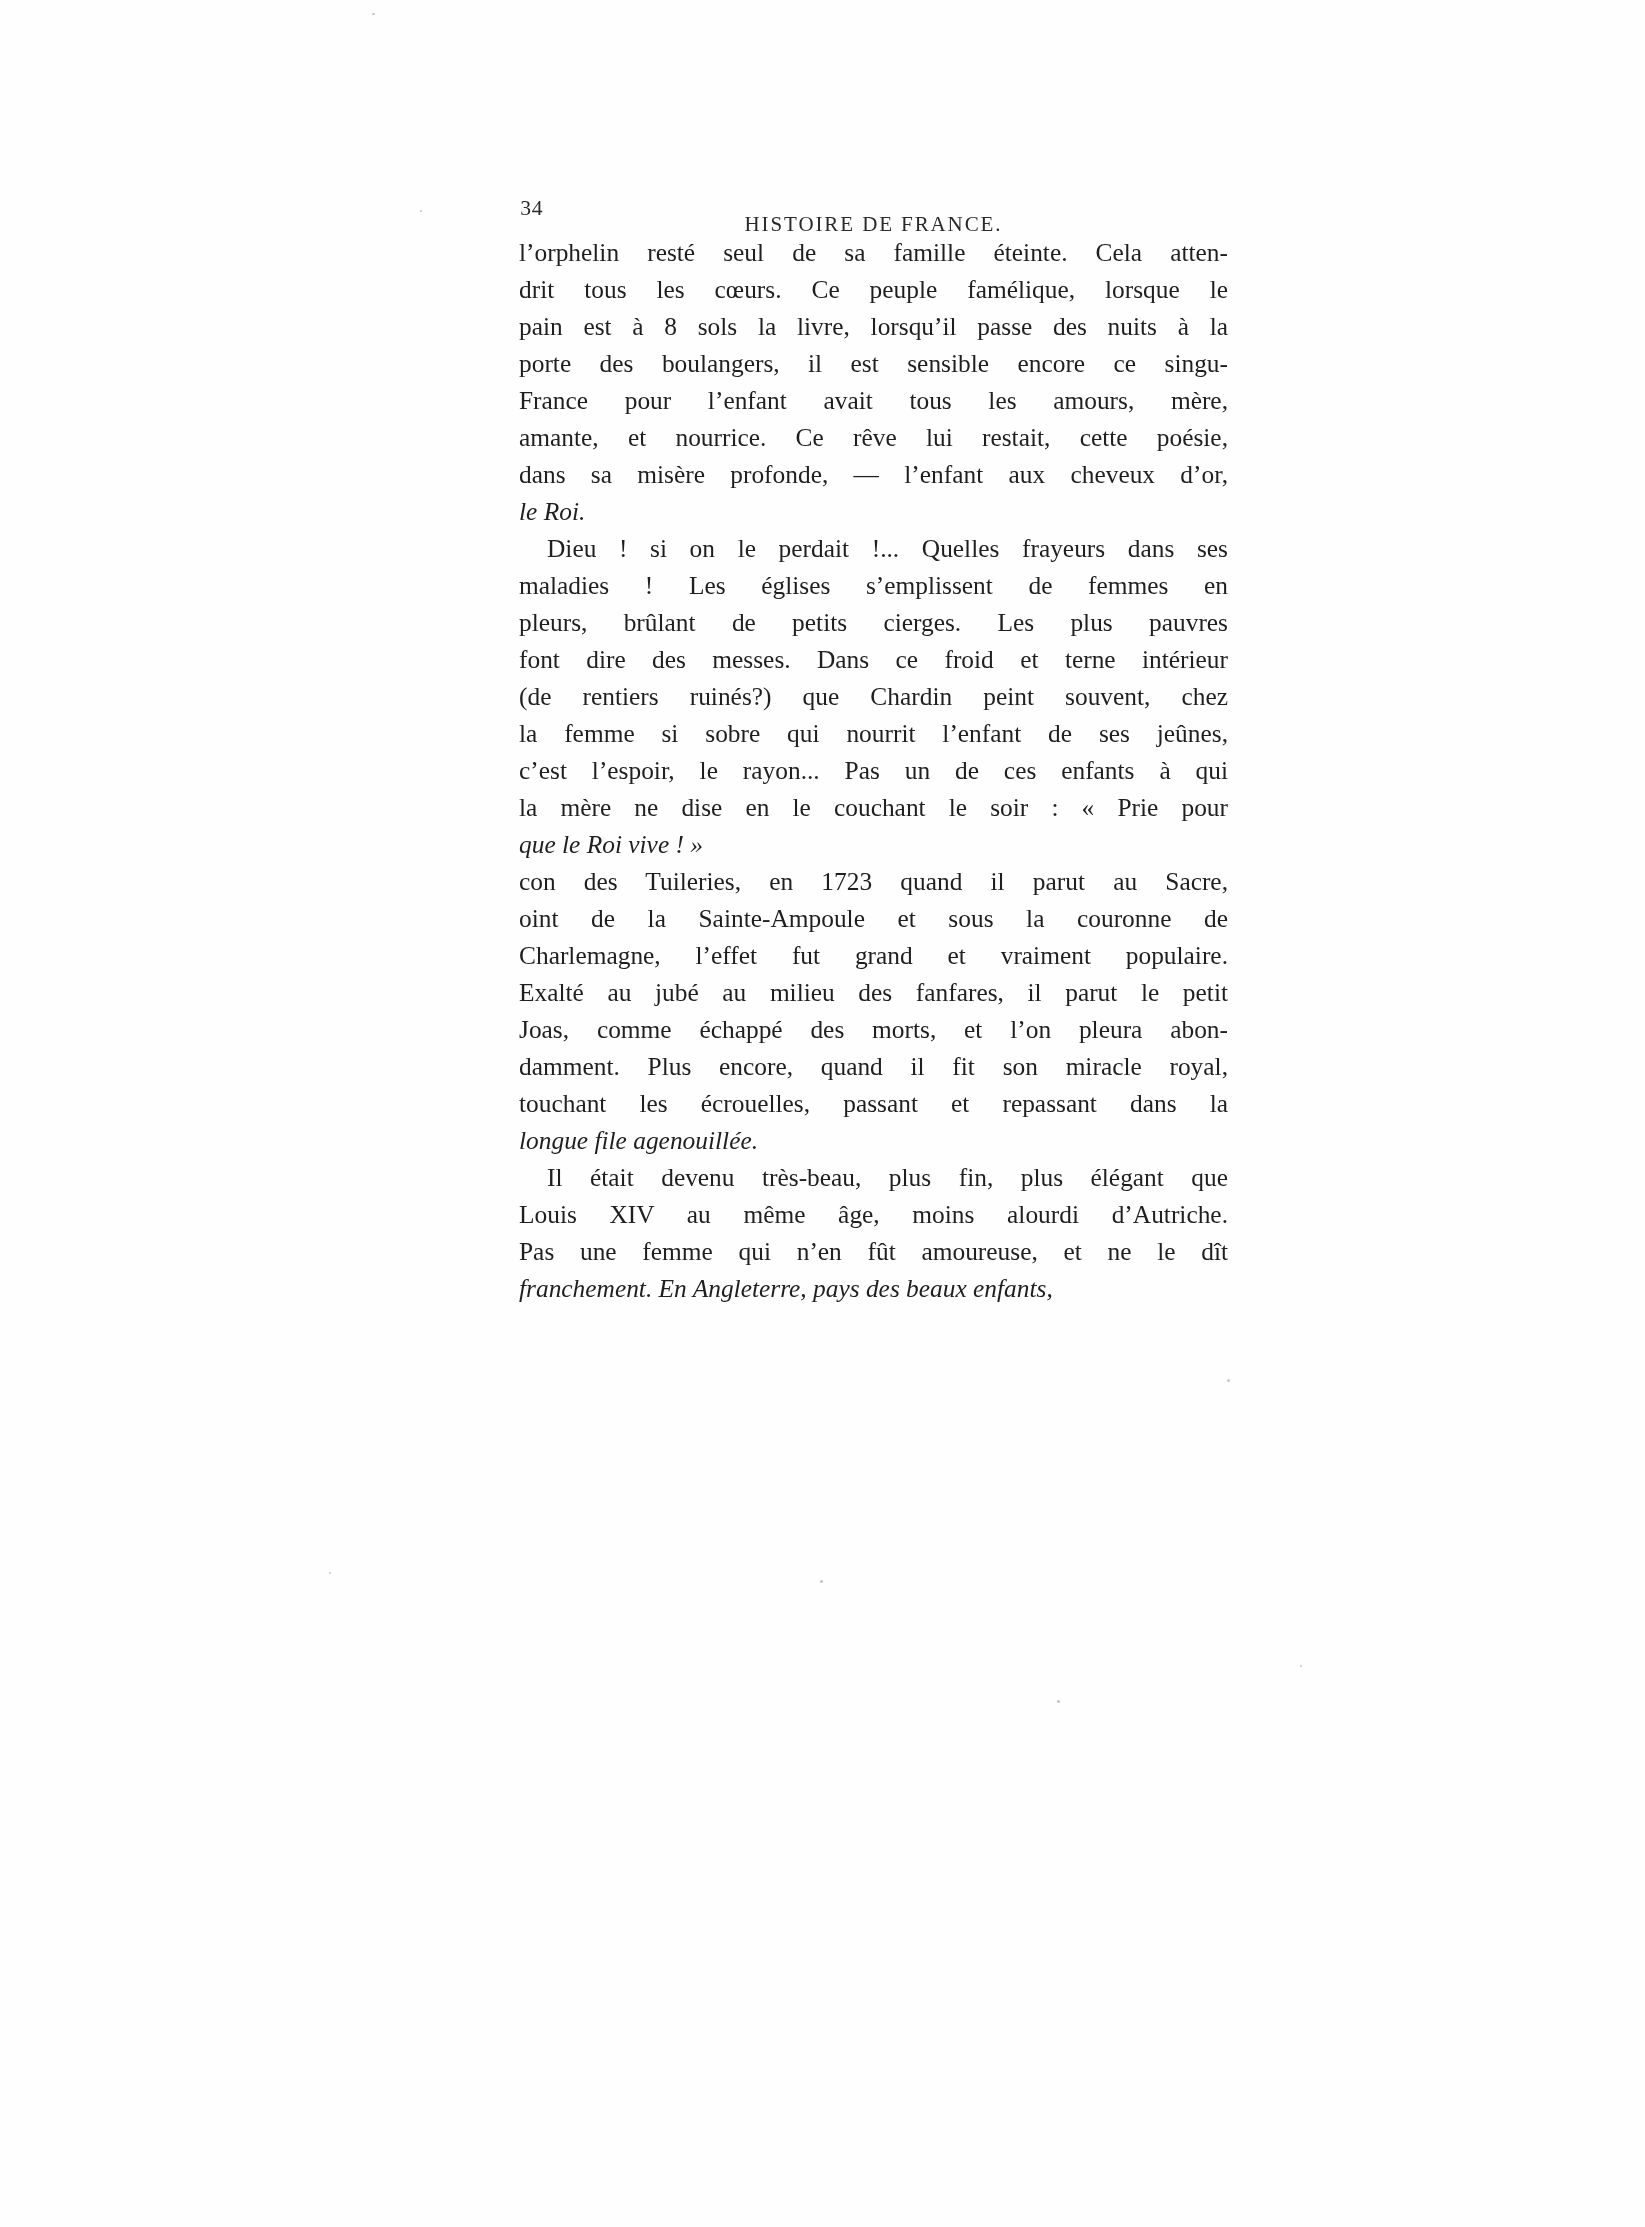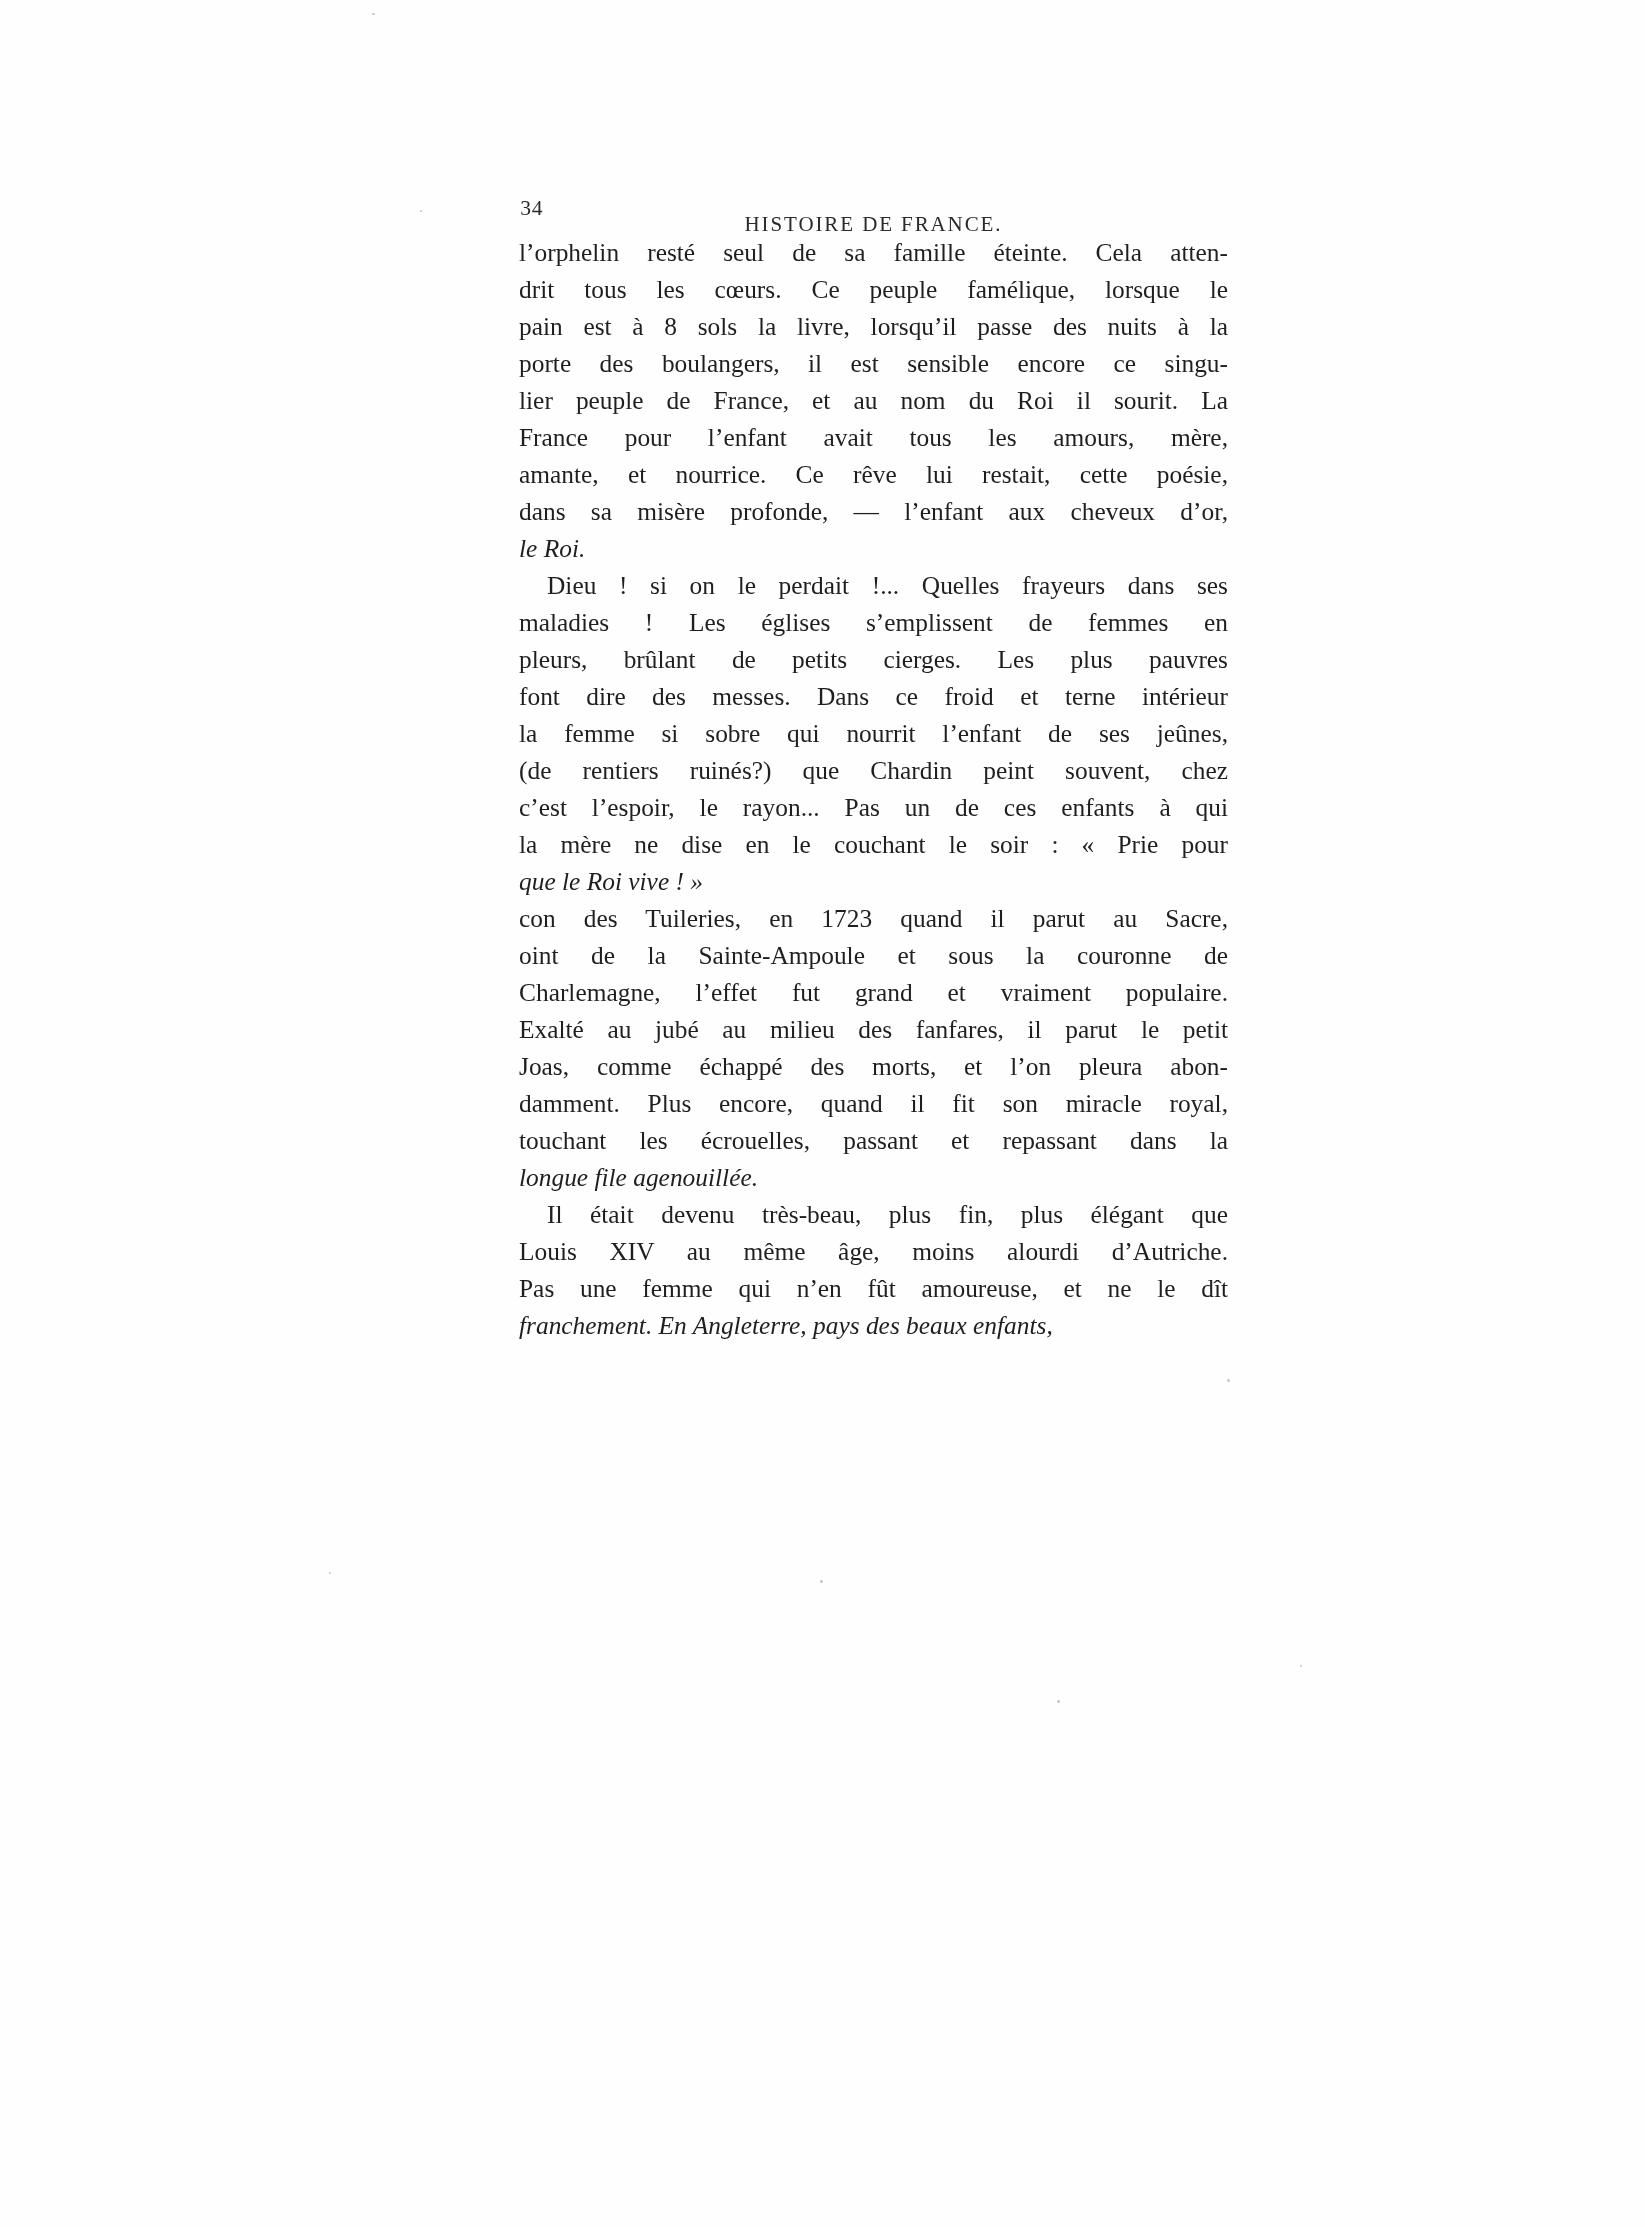--- a/index.html
+++ b/index.html
@@ -83,33 +83,32 @@
       <span class="page-number">34</span>
       <span class="running-header">HISTOIRE DE FRANCE.</span>
     </div>
 
     <div class="page-body">
         <div class="paragraph">
           <div class="line">l’orphelin resté seul de sa famille éteinte. Cela atten-</div>
           <div class="line">drit tous les cœurs. Ce peuple famélique, lorsque le</div>
           <div class="line">pain est à 8 sols la livre, lorsqu’il passe des nuits à la</div>
           <div class="line">porte des boulangers, il est sensible encore ce singu-</div>
-          <div class="line">lier peuple de France, et au nom du Roi il sourit. La</div>
           <div class="line">France pour l’enfant avait tous les amours, mère,</div>
           <div class="line">amante, et nourrice. Ce rêve lui restait, cette poésie,</div>
           <div class="line">dans sa misère profonde, — l’enfant aux cheveux d’or,</div>
           <div class="line last">le Roi.</div>
         </div>
         <div class="paragraph">
           <div class="line first-indent">Dieu ! si on le perdait !... Quelles frayeurs dans ses</div>
           <div class="line">maladies !  Les églises s’emplissent de femmes en</div>
           <div class="line">pleurs, brûlant de petits cierges. Les plus pauvres</div>
           <div class="line">font dire des messes. Dans ce froid et terne intérieur</div>
+          <div class="line">(de rentiers ruinés?) que Chardin peint souvent, chez</div>
           <div class="line">la femme si sobre qui nourrit l’enfant de ses jeûnes,</div>
-          <div class="line">(de rentiers ruinés?) que Chardin peint souvent, chez</div>
           <div class="line">c’est l’espoir, le rayon... Pas un de ces enfants à qui</div>
           <div class="line">la mère ne dise en le couchant le soir : « Prie pour</div>
           <div class="line last">que le Roi vive ! »</div>
         </div>
         <div class="paragraph">
           <div class="line">con des Tuileries, en 1723 quand il parut au Sacre,</div>
           <div class="line">oint de la Sainte-Ampoule et sous la couronne de</div>
           <div class="line">Charlemagne, l’effet fut grand et vraiment populaire.</div>
           <div class="line">Exalté au jubé au milieu des fanfares, il parut le petit</div>
           <div class="line">Joas, comme échappé des morts, et l’on pleura abon-</div>

